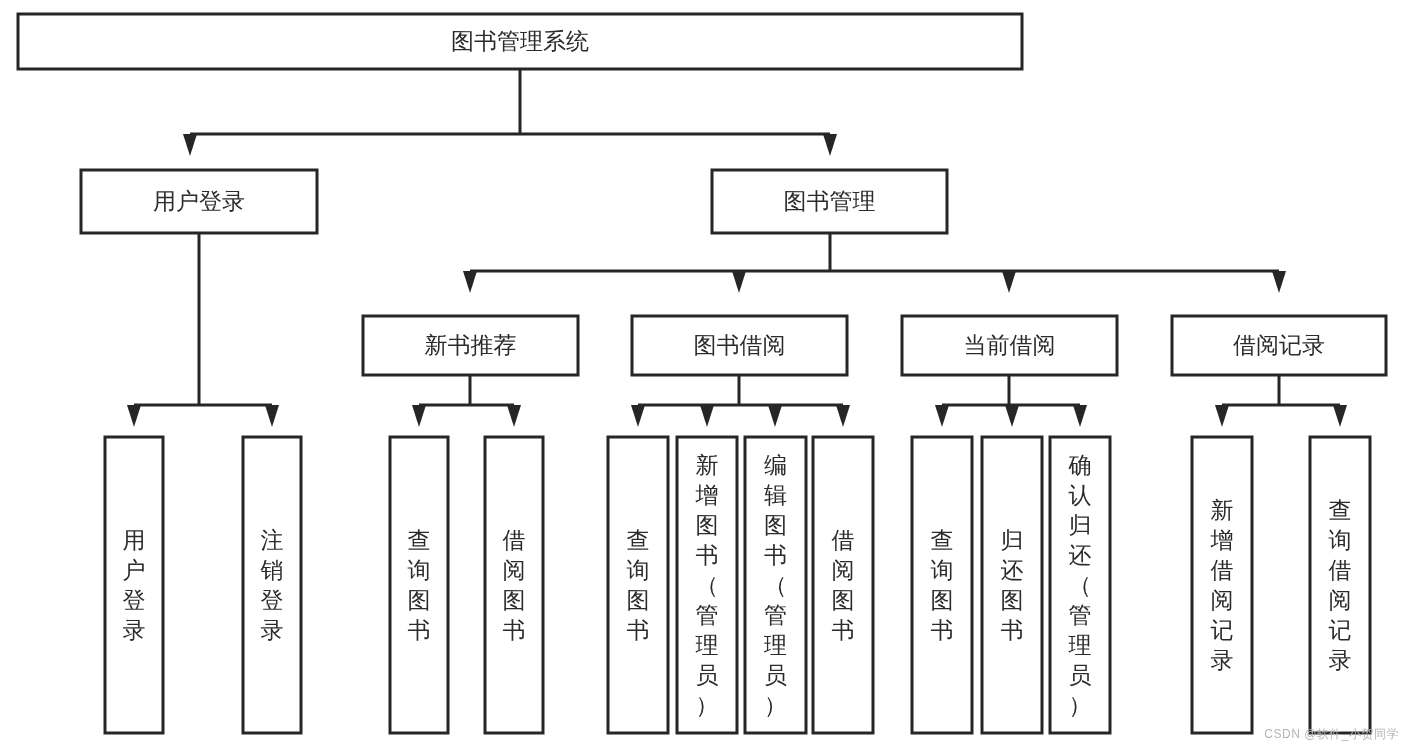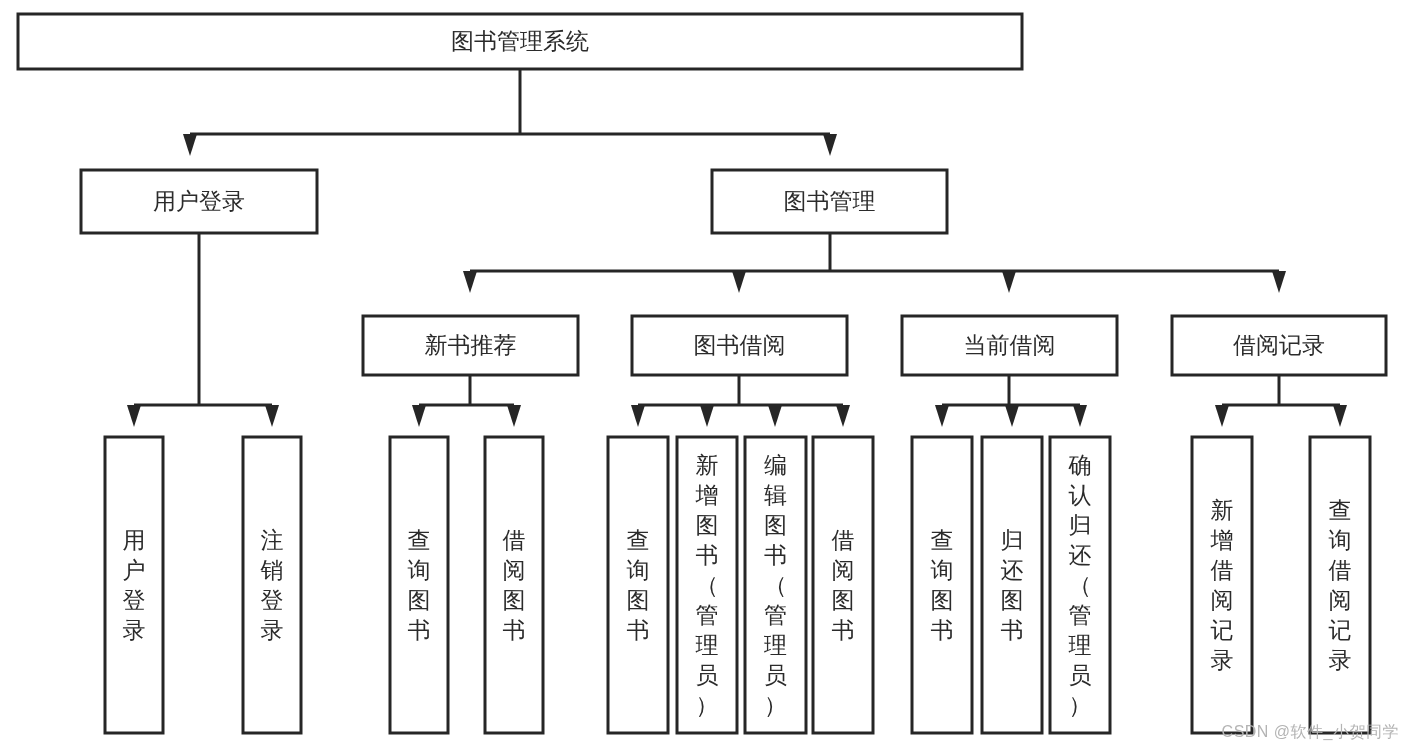--- a/index.html
+++ b/index.html
@@ -57,21 +57,21 @@
     font-size: 23px;
     fill: #2b2b2b;
     text-anchor: middle;
     white-space: pre;
   }
   .watermark-text {
     position: absolute;
     right: 6px;
     bottom: 4px;
     font-family: "Liberation Sans", "DejaVu Sans", sans-serif;
-    font-size: 16px;
+    font-size: 12px;
     color: #b4b4b4;
     letter-spacing: 0.5px;
     user-select: none;
     pointer-events: none;
     white-space: nowrap;
   }
 </style>
 </head>
 <body>
 

